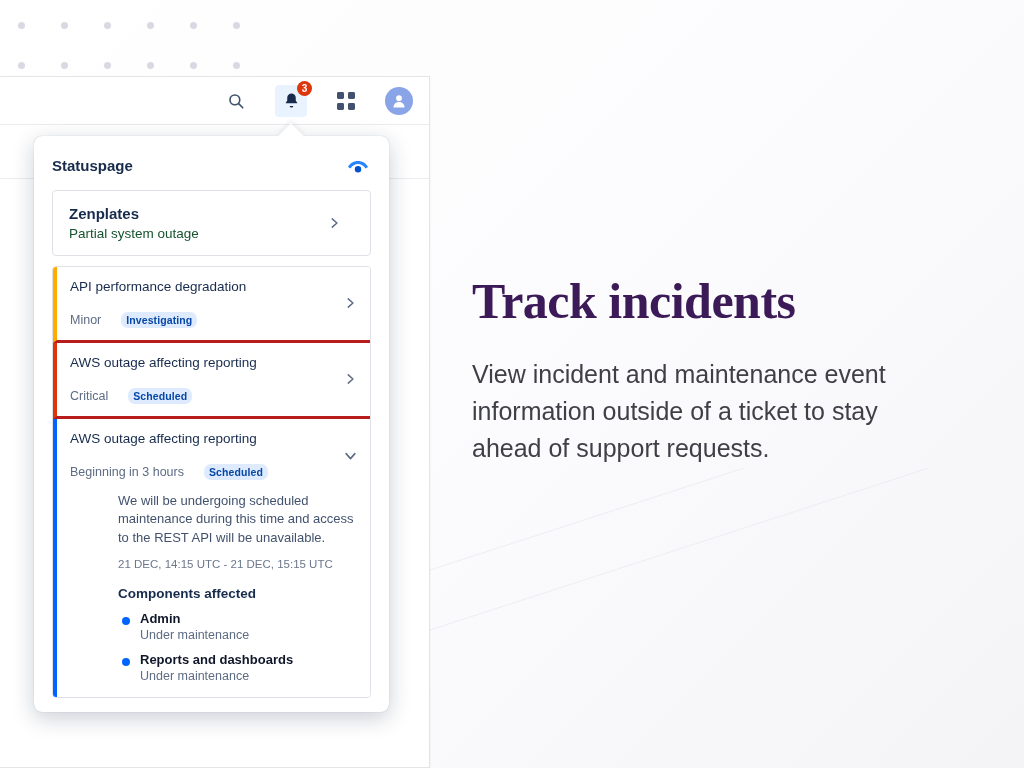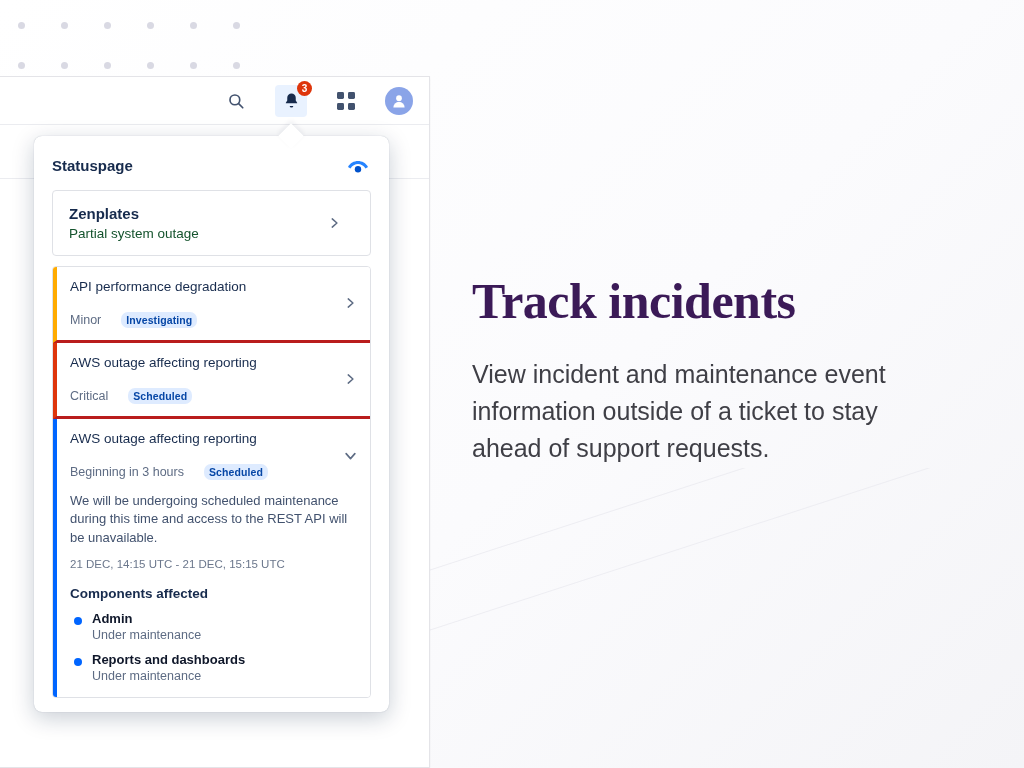--- a/index.html
+++ b/index.html
@@ -103,21 +103,21 @@
     font-size: 10.5px; font-weight: 700; padding: 2px 5px; border-radius: 7px;
     letter-spacing: .1px;
   }
   .loz-investigating { background: #deebff; color: #0747a6; }
   .loz-monitoring { background: #deebff; color: #0747a6; }
   .loz-scheduled { background: #deebff; color: #0747a6; }
   .chev {
     width: 34px; align-self: center; display: flex; align-items: center; justify-content: center;
     color: #5e6c84; cursor: pointer; padding-right: 6px;
   }
-  .detail { padding: 0 14px 14px 13px; }
+  .detail { padding: 0 14px 14px 13px; margin-left: 48px; }
   .detail-body { font-size: 13px; color: #42526e; line-height: 1.45; }
   .detail-time { font-size: 11.5px; color: #6b778c; margin-top: 10px; }
   .detail-h { font-size: 13.5px; font-weight: 700; color: #172b4d; margin-top: 16px; }
   .comp { display: flex; align-items: flex-start; margin-top: 10px; }
   .comp-dot { width: 8px; height: 8px; border-radius: 50%; background: #0065ff; margin: 6px 10px 0 4px; flex: none; }
   .comp-name { font-size: 13px; color: #0f172a; font-weight: 600; }
   .comp-state { font-size: 12.5px; color: #5e6c84; margin-top: 2px; }
 
   
   .marketing { position: absolute; left: 458px; top: 272px; width: 500px; margin-left: 14px; }

